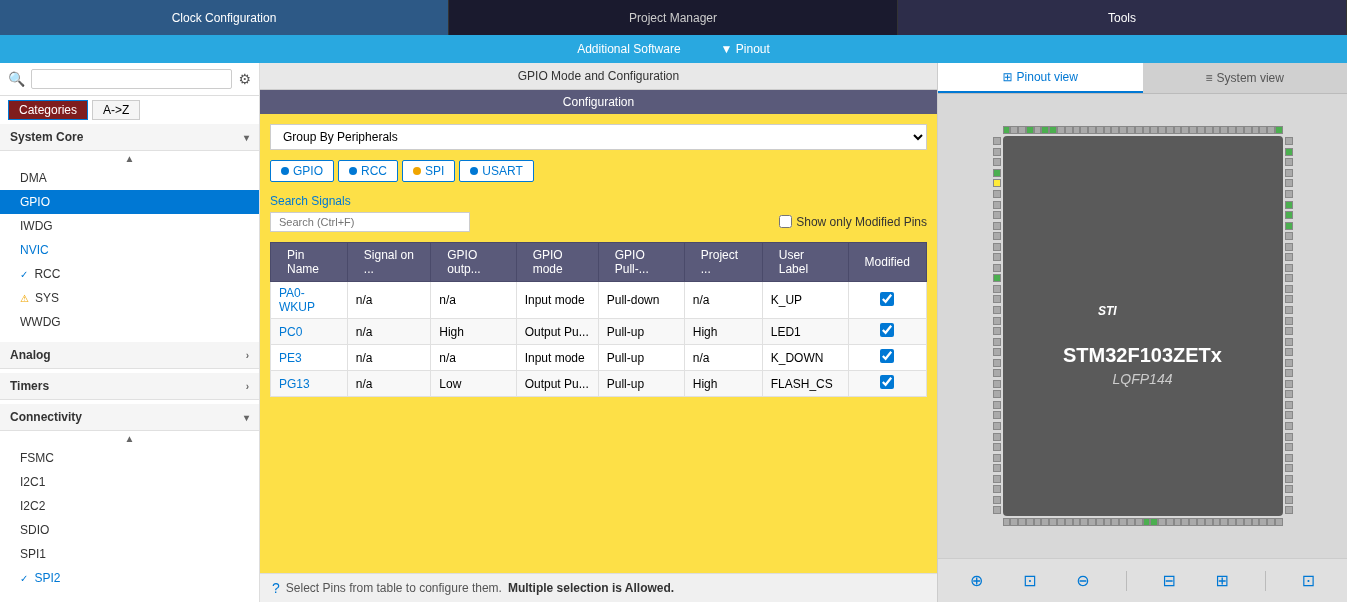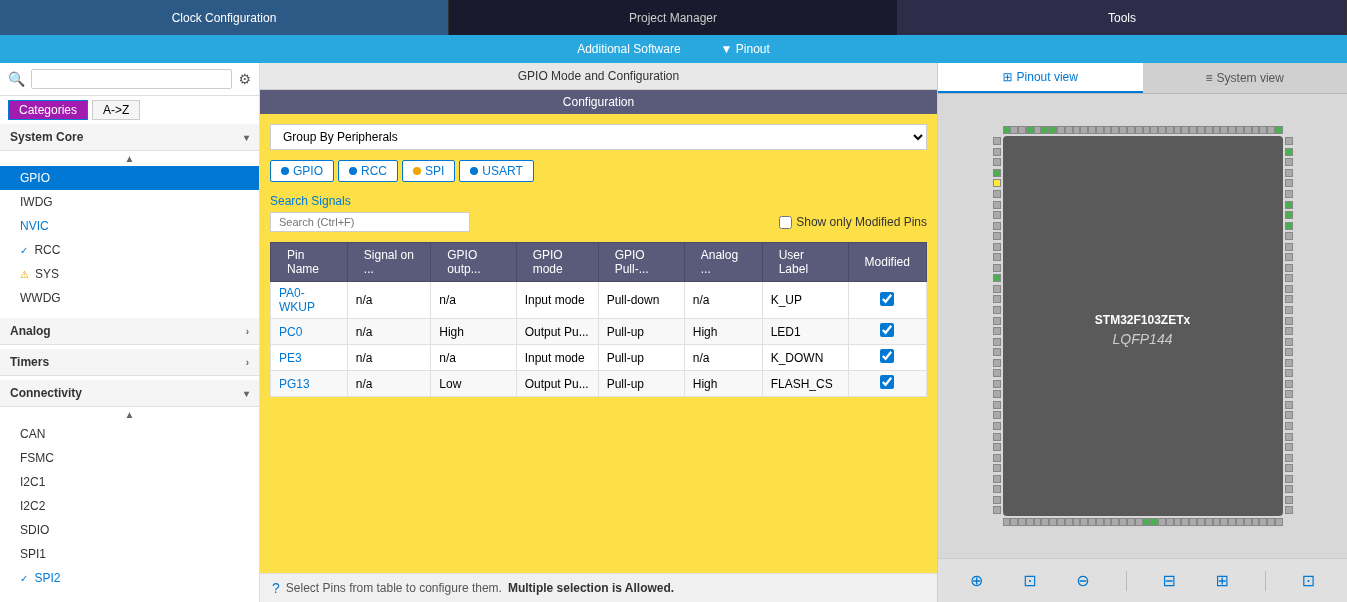--- a/index.html
+++ b/index.html
@@ -19,21 +19,21 @@
 
     
     .main { display: flex; height: calc(602px - 35px - 28px); }
 
     
     .sidebar { width: 260px; background: white; border-right: 1px solid #ddd; display: flex; flex-direction: column; overflow: hidden; }
     .sidebar-search { display: flex; align-items: center; padding: 6px 8px; gap: 6px; border-bottom: 1px solid #ddd; }
     .sidebar-search input { flex: 1; border: 1px solid #ccc; padding: 3px 6px; font-size: 11px; border-radius: 2px; }
     .sidebar-tabs { display: flex; padding: 4px 8px; gap: 4px; }
     .sidebar-tab { padding: 2px 10px; font-size: 11px; border: 1px solid #ccc; cursor: pointer; background: #f5f5f5; }
-    .sidebar-tab.active { background: #a21caf; color: white; border-color: #0078d4; }
+    .sidebar-tab.active { background: #7f1d1d; color: white; border-color: #0078d4; }
     .sidebar-content { flex: 1; overflow-y: auto; }
     .sidebar-group-header { display: flex; align-items: center; justify-content: space-between; padding: 6px 10px; background: #f5f5f5; border-bottom: 1px solid #e0e0e0; cursor: pointer; font-weight: 600; color: #333; }
     .sidebar-group-header .arrow { font-size: 10px; color: #666; }
     .sidebar-item { padding: 5px 20px; cursor: pointer; color: #333; display: flex; align-items: center; gap: 4px; }
     .sidebar-item.active { background: #0078d4; color: white; }
     .sidebar-item.has-check::before { content: '✓'; color: #0078d4; font-size: 10px; margin-right: 2px; }
     .sidebar-item.has-warn::before { content: '⚠'; color: #f0a500; font-size: 10px; margin-right: 2px; }
     .sidebar-scroll-btn { display: flex; justify-content: center; padding: 2px; cursor: pointer; color: #666; font-size: 10px; }
 
     
@@ -53,21 +53,21 @@
     .peripheral-tab.gpio .dot { background: #0078d4; }
     .peripheral-tab.rcc .dot { background: #0078d4; }
     .peripheral-tab.spi .dot { background: #f0a500; }
     .peripheral-tab.usart .dot { background: #0078d4; }
 
     
     .search-signals { margin-bottom: 10px; }
     .search-signals label { color: #0078d4; font-size: 12px; margin-bottom: 4px; display: block; cursor: pointer; }
     .search-row { display: flex; align-items: center; gap: 4px; }
     .search-input { width: 200px; padding: 3px 8px; border: 1px solid #ccc; font-size: 11px; }
-    .show-modified { display: flex; align-items: flex-end; gap: 4px; margin-left: auto; color: #333; cursor: pointer; }
+    .show-modified { display: flex; align-items: flex-start; gap: 4px; margin-left: auto; color: #333; cursor: pointer; }
     .show-modified input { cursor: pointer; }
 
     
     .gpio-table { width: 100%; border-collapse: collapse; font-size: 11px; }
     .gpio-table th { background: #5a5a7a; color: white; padding: 5px 16px; text-align: left; border: 1px solid #4a4a6a; font-weight: 500; }
     .gpio-table td { padding: 4px 8px; border: 1px solid #e0e0e0; background: white; }
     .gpio-table tr:nth-child(even) td { background: #f8f8f8; }
     .gpio-table td.modified-cell { text-align: center; }
     .checkbox-blue { width: 14px; height: 14px; accent-color: #0078d4; }
 
@@ -80,21 +80,21 @@
     .right-panel-tabs { display: flex; background: #d0d0d0; border-bottom: 1px solid #bbb; }
     .right-panel-tab { flex: 1; display: flex; align-items: center; justify-content: center; padding: 7px; cursor: pointer; gap: 4px; font-size: 11px; color: #555; }
     .right-panel-tab.active { background: white; color: #0078d4; border-bottom: 2px solid #0078d4; }
     .right-panel-tab .tab-icon { font-size: 12px; }
 
     
     .chip-diagram { flex: 1; position: relative; overflow: hidden; background: #d8d8d8; display: flex; align-items: center; justify-content: center; }
     .chip-outer { position: relative; width: 340px; height: 440px; }
     .chip-body { position: absolute; top: 30px; left: 30px; right: 30px; bottom: 30px; background: #5a5a5a; border-radius: 4px; display: flex; align-items: center; justify-content: center; flex-direction: column; }
     .chip-logo { color: white; font-size: 48px; font-weight: bold; font-style: italic; }
-    .chip-model { color: white; font-size: 12px; font-weight: bold; margin-top: 8px; }
+    .chip-model { color: white; font-size: 20px; font-weight: bold; margin-top: 8px; }
     .chip-package { color: #ccc; font-size: 14px; font-style: italic; margin-top: 4px; }
 
     
     .pin-strip { position: absolute; display: flex; }
     .pin { width: 8px; height: 8px; background: #aaa; border: 1px solid #888; font-size: 5px; }
     .pin.green { background: #4caf50; }
     .pin.yellow { background: #ffeb3b; }
     .pin-strip.top { top: 20px; left: 30px; right: 30px; flex-direction: row; justify-content: space-around; }
     .pin-strip.bottom { bottom: 20px; left: 30px; right: 30px; flex-direction: row; justify-content: space-around; }
     .pin-strip.left { left: 20px; top: 30px; bottom: 30px; flex-direction: column; justify-content: space-around; }
@@ -150,20 +150,23 @@
         <span>A-&gt;Z</span>
       </div>
     </div>
     <div class="sidebar-content">
 
       <div class="sidebar-group-header">
         <span>System Core</span>
         <span class="arrow">▾</span>
       </div>
       <div class="sidebar-scroll-btn">▲</div>
+      <div class="sidebar-item">
+        <span>DMA</span>
+      </div>
       <div class="sidebar-item active">
         <span>GPIO</span>
       </div>
       <div class="sidebar-item">
         <span>IWDG</span>
       </div>
       <div class="sidebar-item" style="color:#0078d4;">
         <span>NVIC</span>
       </div>
       <div class="sidebar-item has-check">
@@ -190,23 +193,20 @@
         <span class="arrow">›</span>
       </div>
 
       <div style="height:4px;"></div>
 
       <div class="sidebar-group-header">
         <span>Connectivity</span>
         <span class="arrow">▾</span>
       </div>
       <div class="sidebar-scroll-btn">▲</div>
-      <div class="sidebar-item">
-        <span>CAN</span>
-      </div>
       <div class="sidebar-item">
         <span>FSMC</span>
       </div>
       <div class="sidebar-item">
         <span>I2C1</span>
       </div>
       <div class="sidebar-item">
         <span>I2C2</span>
       </div>
       <div class="sidebar-item">
@@ -268,21 +268,21 @@
       </div>
 
       <table class="gpio-table">
         <thead>
           <tr>
             <th><span>Pin Name</span></th>
             <th><span>Signal on ...</span></th>
             <th><span>GPIO outp...</span></th>
             <th><span>GPIO mode</span></th>
             <th><span>GPIO Pull-...</span></th>
-            <th><span>Analog ...</span></th>
+            <th><span>Project ...</span></th>
             <th><span>User Label</span></th>
             <th><span>Modified</span></th>
           </tr>
         </thead>
         <tbody id="gpio-tbody">
         <tr>
       <td style="color:#0078d4; font-weight:500;">PA0-WKUP</td>
       <td>n/a</td>
       <td>n/a</td>
       <td>Input mode</td>
@@ -505,20 +505,25 @@
           <div class="pin"></div>
           <div class="pin"></div>
           <div class="pin"></div>
           <div class="pin"></div>
           <div class="pin"></div>
           <div class="pin"></div>
           <div class="pin"></div>
         </div>
 
         <div class="chip-body">
+          <div class="chip-logo">
+            <svg width="100" height="60" viewBox="0 0 100 60">
+              <text x="5" y="50" font-family="Arial" font-size="52" font-weight="bold" font-style="italic" fill="white">STI</text>
+            </svg>
+          </div>
           <div class="chip-model">STM32F103ZETx</div>
           <div class="chip-package">LQFP144</div>
         </div>
       </div>
     </div>
 
     <div class="right-toolbar">
       <span class="toolbar-icon">⊕</span>
       <span class="toolbar-icon">⊡</span>
       <span class="toolbar-icon">⊖</span>

